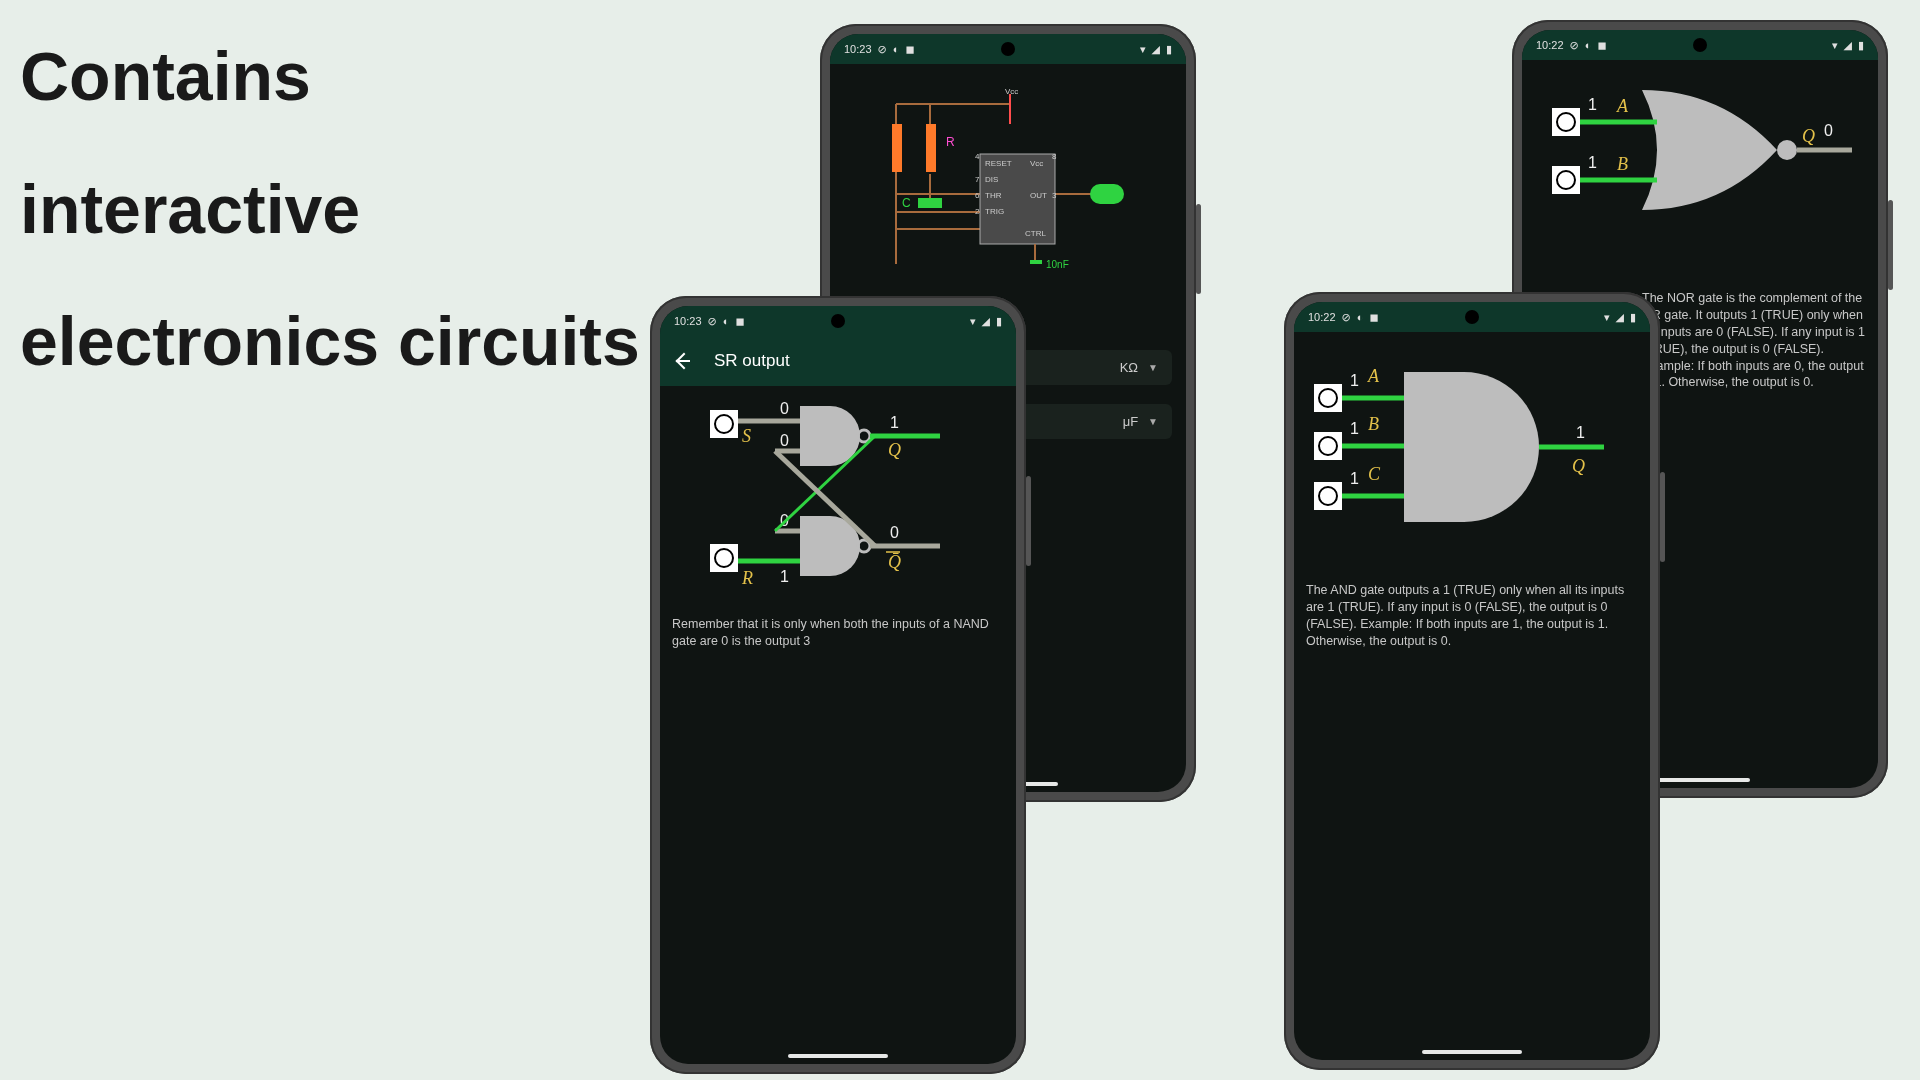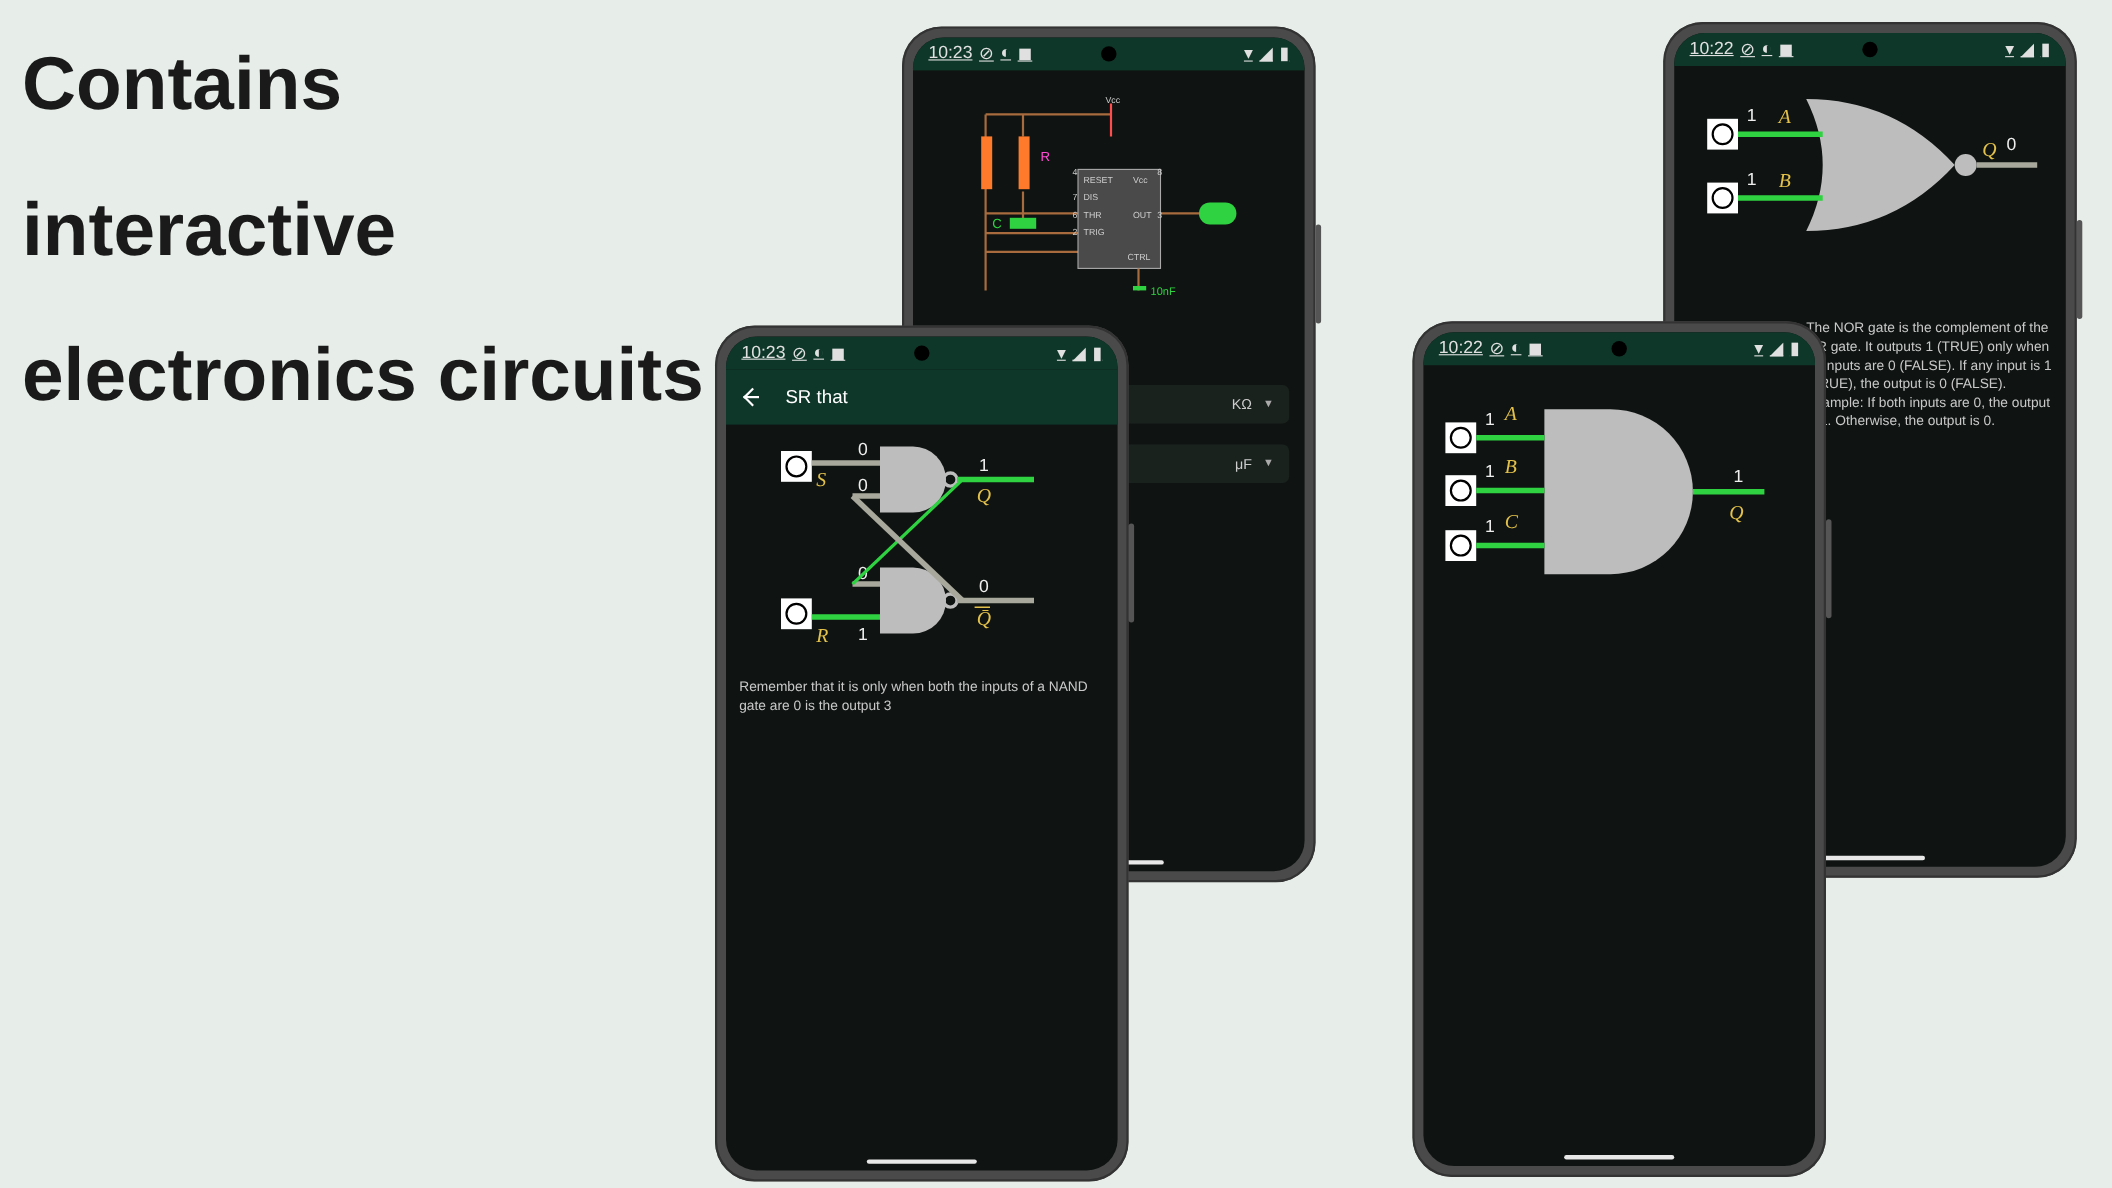--- a/index.html
+++ b/index.html
@@ -54,21 +54,21 @@
 .statusbar {
   height: 30px;
   background: #0e372a;
   display: flex; align-items: center;
   justify-content: space-between;
   padding: 0 14px;
   color: #e0e0e0; font-size: 13px;
   font-weight: 500;
 }
 .statusbar .icons { display: flex; gap: 6px; align-items: center; }
-.statusbar .icons span { font-size: 16px; text-decoration: underline; }
+.statusbar .icons span { font-size: 11px; }
 .appbar {
   height: 50px;
   background: #0e372a;
   display: flex; align-items: center;
   padding: 0 14px; gap: 20px;
   color: #fff; font-size: 17px;
 }
 .back-arrow {
   width: 20px; height: 20px;
   position: relative;
@@ -240,21 +240,21 @@
         <span>◼</span>
       </div>
       <div class="icons">
         <span>▾</span>
         <span>◢</span>
         <span>▮</span>
       </div>
     </div>
     <div class="appbar">
       <div class="back-arrow"></div>
-      <span>SR that</span>
+      <span>SR output</span>
     </div>
     <div class="content canvas" style="height:220px;">
       <svg width="356" height="220" viewBox="0 0 356 220">
 
         <path d="M140 20 L170 20 A30 30 0 0 1 170 80 L140 80 Z" fill="#bdbdbd"></path>
         <circle cx="204" cy="50" r="6" fill="none" stroke="#bdbdbd" stroke-width="3"></circle>
 
         <path d="M140 130 L170 130 A30 30 0 0 1 170 190 L140 190 Z" fill="#bdbdbd"></path>
         <circle cx="204" cy="160" r="6" fill="none" stroke="#bdbdbd" stroke-width="3"></circle>
 
@@ -374,15 +374,16 @@
         <circle class="toggle-ring" cx="34" cy="164" r="9"></circle>
         <line class="wire-green" x1="48" y1="164" x2="110" y2="164"></line>
         <text class="val" x="56" y="152">1</text>
         <text class="lbl-y" x="74" y="148" font-size="24">C</text>
 
         <line class="wire-green" x1="245" y1="115" x2="310" y2="115"></line>
         <text class="val" x="282" y="106">1</text>
         <text class="lbl-y" x="278" y="140" font-size="24">Q</text>
       </svg>
     </div>
+    <div class="desc">The AND gate outputs a 1 (TRUE) only when all its inputs are 1 (TRUE). If any input is 0 (FALSE), the output is 0 (FALSE). Example: If both inputs are 1, the output is 1. Otherwise, the output is 0.</div>
     <div class="home-indicator"></div>
   </div>
 </div>
 
 </body></html>

